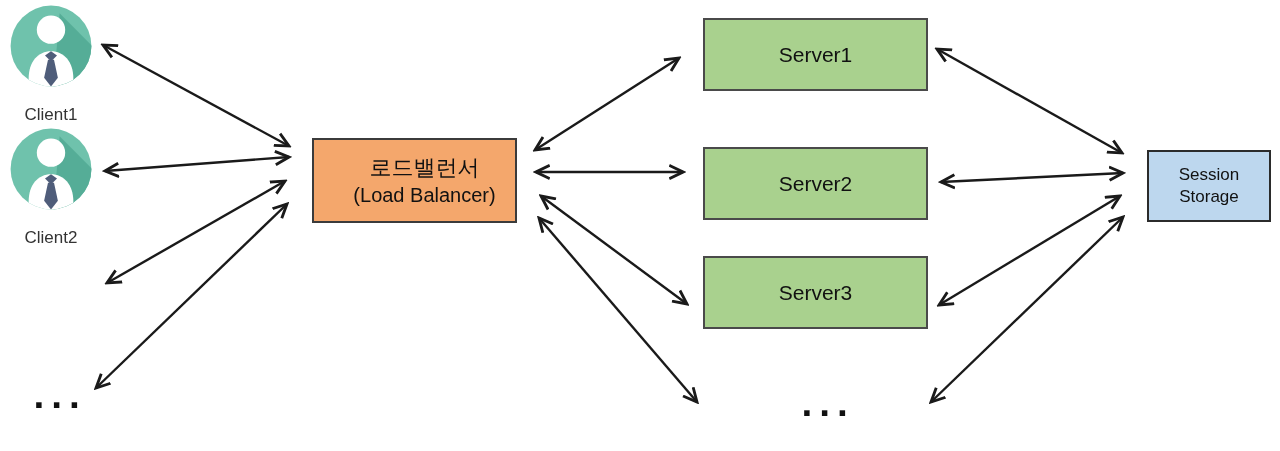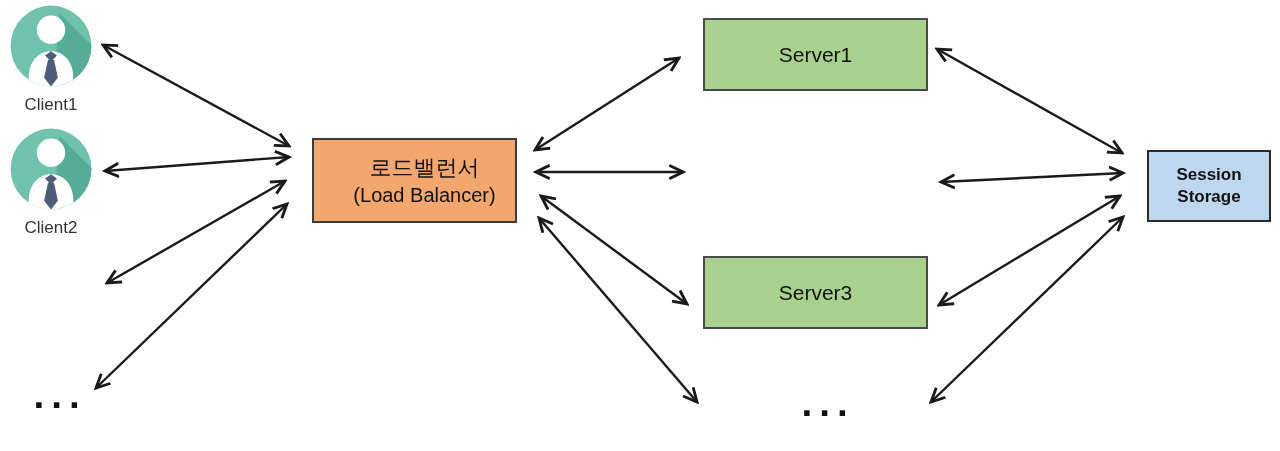--- a/index.html
+++ b/index.html
@@ -9,21 +9,21 @@
     -webkit-font-smoothing:antialiased;
   }
   .stage{position:absolute;inset:0;width:1280px;height:451px;}
   svg.arrow-layer{position:absolute;left:0;top:0;z-index:1;}
   .node{position:absolute;z-index:2;}
 
   
   .client-node{width:90px;display:flex;flex-direction:column;align-items:center;}
   .client-node svg{width:86px;height:86px;display:block;}
   .client-label{
-    margin-top:7px;font-size:17px;color:#333333;letter-spacing:0px;line-height:1.1;
+    margin-top:17px;font-size:17px;color:#333333;letter-spacing:0px;line-height:1.1;
   }
   .icon-bg{fill:var(--client-icon,#6FC2AC);}
   .icon-shadow{fill:var(--client-icon-shadow,#55AD97);}
   .icon-person{fill:#ffffff;}
   .icon-tie{fill:var(--tie,#4F5D7A);}
 
   
   .box{
     position:absolute;z-index:2;display:flex;flex-direction:column;
     align-items:center;justify-content:center;text-align:center;
@@ -39,21 +39,21 @@
     left:703px;width:225px;height:73px;
     background:var(--server-fill,#A9D18E);border:2px solid #4a4a4a;
     font-size:21px;
   }
   .server1{top:18px;}
   .server2{top:147px;}
   .server3{top:256px;text-align:right;}
   .ss-box{
     left:1147px;top:150px;width:124px;height:72px;
     background:var(--storage-fill,#BDD7EE);border:2px solid #2b2b2b;
-    font-weight:bold;font-size:17px;line-height:1.3;
+    font-weight:normal;font-size:17px;line-height:1.3;
   }
 
   
   .more{
     position:absolute;z-index:2;font-weight:900;font-size:31px;color:#111111;
     letter-spacing:6px;line-height:10px;font-family:"DejaVu Sans",sans-serif;
   }
   .more-clients{left:33px;top:392px;}
   .more-servers{left:801px;top:400px;}
 </style>
@@ -125,20 +125,23 @@
   <div class="more more-clients">...</div>
 
   <div class="box lb-box">
     <div class="lb-line1">로드밸런서</div>
     <div class="lb-line2">(Load Balancer)</div>
   </div>
 
   <div class="box server-box server1">
     <div>Server1</div>
   </div>
+  <div class="box server-box server2">
+    <div>Server2</div>
+  </div>
   <div class="box server-box server3">
     <div>Server3</div>
   </div>
 
   <div class="more more-servers">...</div>
 
   <div class="box ss-box">
     <div>Session</div>
     <div>Storage</div>
   </div>

